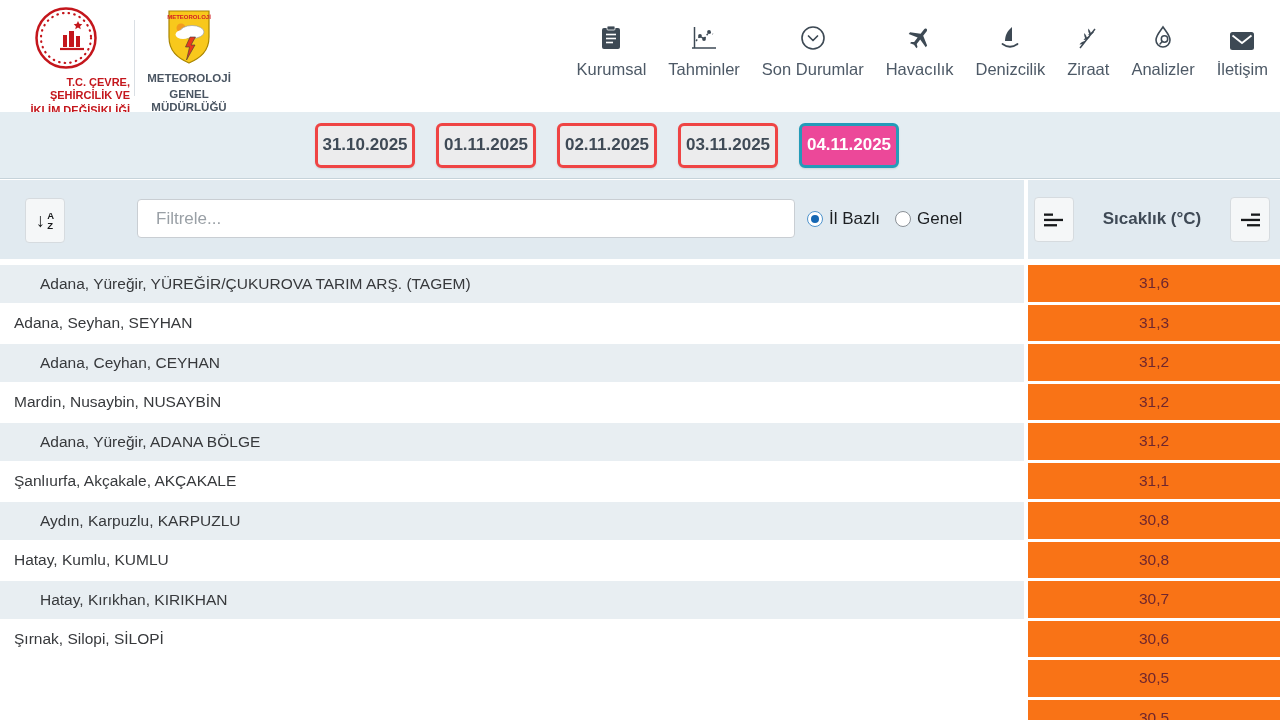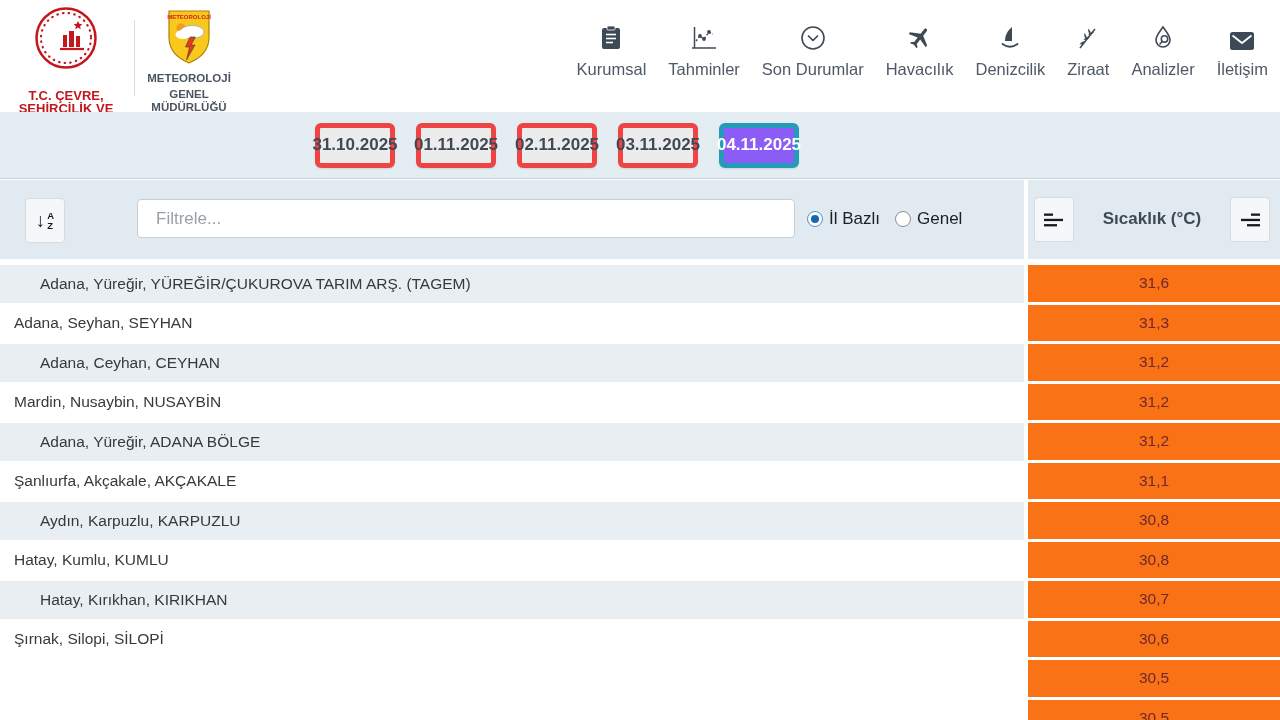--- a/index.html
+++ b/index.html
@@ -7,38 +7,38 @@
     font-family:"Liberation Sans", sans-serif; background:#fff; }
   #stage { position:relative; width:1280px; height:720px; background:#fff; }
 
   
   .strip1 { position:absolute; left:945px; top:0; width:253px; height:4px; background:#9fb0ba; }
   .strip2 { position:absolute; left:1198px; top:0; width:82px; height:4px; background:#d6dee3; }
 
   
   .site-header { position:absolute; top:0; left:0; width:1280px; height:112px; background:#fff; }
   .logo-ministry { position:absolute; left:2px; top:6px; width:128px; text-align:center; cursor:pointer; }
-  .ministry-text { margin-top:15px; color:#c4161c; font-weight:bold; font-size:13px; line-height:13px; }
+  .ministry-text { margin-top:2px; color:#c4161c; font-weight:bold; font-size:11px; line-height:13px;text-align:right; }
   .logo-divider { position:absolute; left:134px; top:20px; width:1px; height:76px; background:#dadfe4; }
   .logo-mgm { position:absolute; left:141px; top:8px; width:96px; text-align:center; cursor:pointer; }
   .mgm-text { margin-top:2px; color:#4a5562; font-weight:bold; font-size:11.5px; line-height:13.5px; }
 
   .main-nav { position:absolute; right:12px; top:24px; display:flex; align-items:flex-end; gap:22px; }
   .nav-item { display:flex; flex-direction:column; align-items:center; gap:9px; cursor:pointer; }
   .nav-icon { height:27px; display:flex; align-items:flex-end; justify-content:center; }
   .nav-label { color:#4d5966; font-size:16.5px; white-space:nowrap; }
 
   
   .date-band { position:absolute; top:112px; left:0; width:1280px; height:67px;
     background:#e4edf2; border-bottom:1px solid #c6d3da; display:flex; align-items:center;
     padding-left:315px; gap:21px; }
-  .date-tab { width:80px; height:45px; background:#ececed; border:5px solid #ef4444; border-radius:6px;
+  .date-tab { width:100px; height:45px; background:#ececed; border:3px solid #ef4444; border-radius:6px;
     font-weight:bold; font-size:17px; color:#3f4a56; display:flex; align-items:center; justify-content:center;
     box-shadow:0 1px 2px rgba(0,0,0,.10); cursor:pointer; }
-  .date-tab.active { background:#8b5cf6; border-color:#239cb9; color:#fff; }
+  .date-tab.active { background:#ec4899; border-color:#239cb9; color:#fff; }
 
   
   .filter-band { position:absolute; top:180px; left:0; width:1280px; height:79px; background:#e1eaf0; }
   .gap-strip { position:absolute; left:1024px; top:0; width:4px; height:79px; background:#fff; }
   .sort-alpha-btn { position:absolute; left:25px; top:18px; width:40px; height:45px; background:#f5f7f8;
     border:1px solid #d6dbdf; border-radius:4px; cursor:pointer; display:flex; align-items:center; justify-content:center; }
   .sa { display:flex; align-items:center; gap:2px; }
   .sa .arrow { font-size:19px; font-weight:bold; color:#17191b; line-height:1; }
   .sa .az { display:flex; flex-direction:column; font-size:9.5px; font-weight:bold; color:#17191b; line-height:1; gap:1px; }
   .filter-input { position:absolute; left:137px; top:19px; width:658px; height:39px; border:1px solid #c9ced3;

